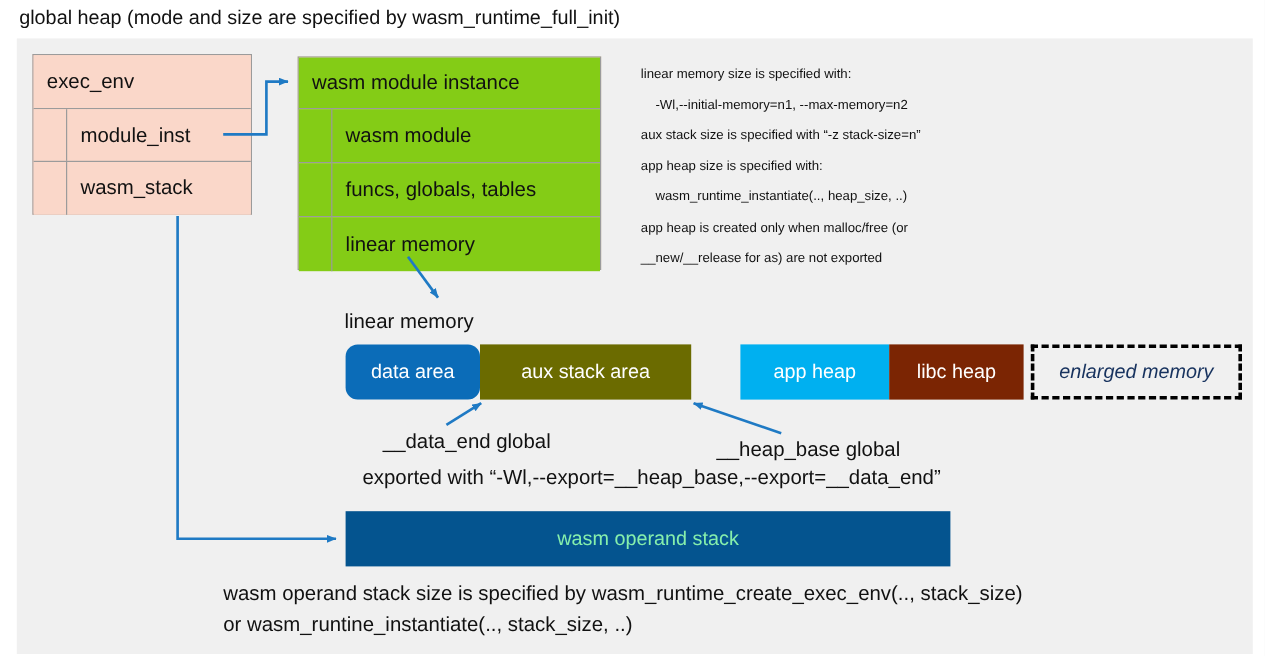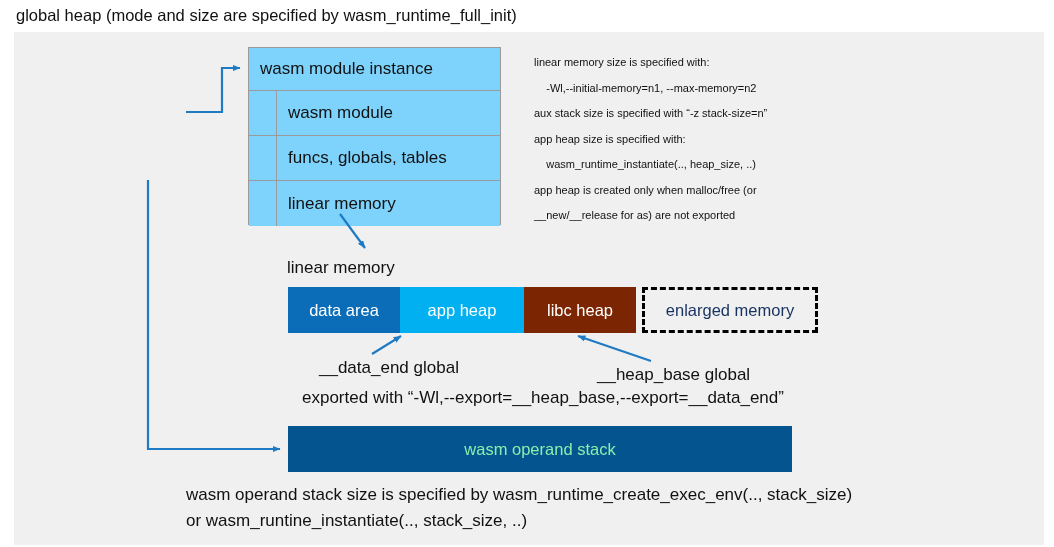--- a/index.html
+++ b/index.html
@@ -43,21 +43,21 @@
   }
   .slabel{padding-left:11px;}
   .shead{padding-left:11px;}
 
   #execenv{left:27px;top:45px;width:183px;height:134px;background:#fad7c9;}
   #execenv .srow{background:#fad7c9;}
   #execenv .shead{height:45px;}
   #execenv .sub{height:44px;}
 
   #modinst{left:248px;top:47px;width:253px;height:178px;background:#fdebcb;}
-  #modinst .srow{background:#7dd3fc;}
+  #modinst .srow{background:#84cc16;}
   #modinst .shead{height:43px;}
   #modinst .sub{height:45px;text-align:right;}
 
   
   #notes{
     left:534px;top:50px;width:500px;
     font-size:11px;line-height:25.5px;color:#111;
     white-space:pre;
   }
 
@@ -67,20 +67,21 @@
   .seg{
     height:46px;box-sizing:border-box;
     display:flex;align-items:center;justify-content:center;
     color:#ffffff;font-size:16.5px;
     white-space:nowrap;
   }
   #segEnl{
     background:#f0f0f0;color:#17325e;
     border:3px dashed #000000;
     margin-left:6px;
+    font-style:italic;
   }
 
   
   .callout{font-size:17px;color:#111;white-space:nowrap;}
   #dataend{left:319px;top:358px;}
   #heapbase{left:597px;top:365px;}
   #exportline{left:302px;top:388px;font-size:17px;color:#111;white-space:nowrap;}
 
   
   #opstack{
@@ -99,20 +100,31 @@
 </style>
 </head>
 <body>
 
 <div id="canvas">
 
   <div class="abs" id="panel" style="background: rgb(240, 240, 240);"></div>
 
   <div class="abs" id="title">global heap (mode and size are specified by wasm_runtime_full_init)</div>
 
+  <div class="abs structbox" id="execenv">
+    <div class="srow shead">exec_env</div>
+    <div class="srow sub">
+      <div class="gutter"></div>
+      <div class="slabel">module_inst</div>
+    </div>
+    <div class="srow sub">
+      <div class="gutter"></div>
+      <div class="slabel">wasm_stack</div>
+    </div>
+  </div>
 
   <div class="abs structbox" id="modinst">
     <div class="srow shead">wasm module instance</div>
     <div class="srow sub">
       <div class="gutter"></div>
       <div class="slabel">wasm module</div>
     </div>
     <div class="srow sub">
       <div class="gutter"></div>
       <div class="slabel">funcs, globals, tables</div>
@@ -126,22 +138,23 @@
   <div class="abs" id="notes">linear memory size is specified with:
     -Wl,--initial-memory=n1, --max-memory=n2
 aux stack size is specified with “-z stack-size=n”
 app heap size is specified with:
     wasm_runtime_instantiate(.., heap_size, ..)
 app heap is created only when malloc/free (or
 __new/__release for as) are not exported</div>
 
   <div class="abs" id="lmlabel">linear memory</div>
   <div class="abs" id="membar">
-    <div class="seg" id="segData" style="width: 112px; background: rgb(11, 108, 184);">data area</div>
-    <div class="seg" id="segApp" style="width: 124px; background: rgb(0, 176, 240);">app heap</div>
+    <div class="seg" id="segData" style="width: 112px; background: rgb(11, 108, 184); border-radius: 10px;">data area</div>
+    <div class="seg" id="segAux" style="width: 176px; background: rgb(107, 107, 0);">aux stack area</div>
+    <div class="seg" id="segApp" style="width: 124px; background: rgb(0, 176, 240); margin-left: 41px;">app heap</div>
     <div class="seg" id="segLibc" style="width: 112px; background: rgb(123, 37, 3);">libc heap</div>
     <div class="seg" id="segEnl" style="width: 176px; background: rgb(240, 240, 240); color: rgb(23, 50, 94);">enlarged memory</div>
   </div>
 
   <div class="abs callout" id="dataend">__data_end global</div>
   <div class="abs callout" id="heapbase">__heap_base global</div>
   <div class="abs" id="exportline">exported with “-Wl,--export=__heap_base,--export=__data_end”</div>
 
   <div class="abs" id="opstack" style="background: rgb(4, 84, 143);">wasm operand stack</div>
   <div class="abs" id="opcaption">wasm operand stack size is specified by wasm_runtime_create_exec_env(.., stack_size)

